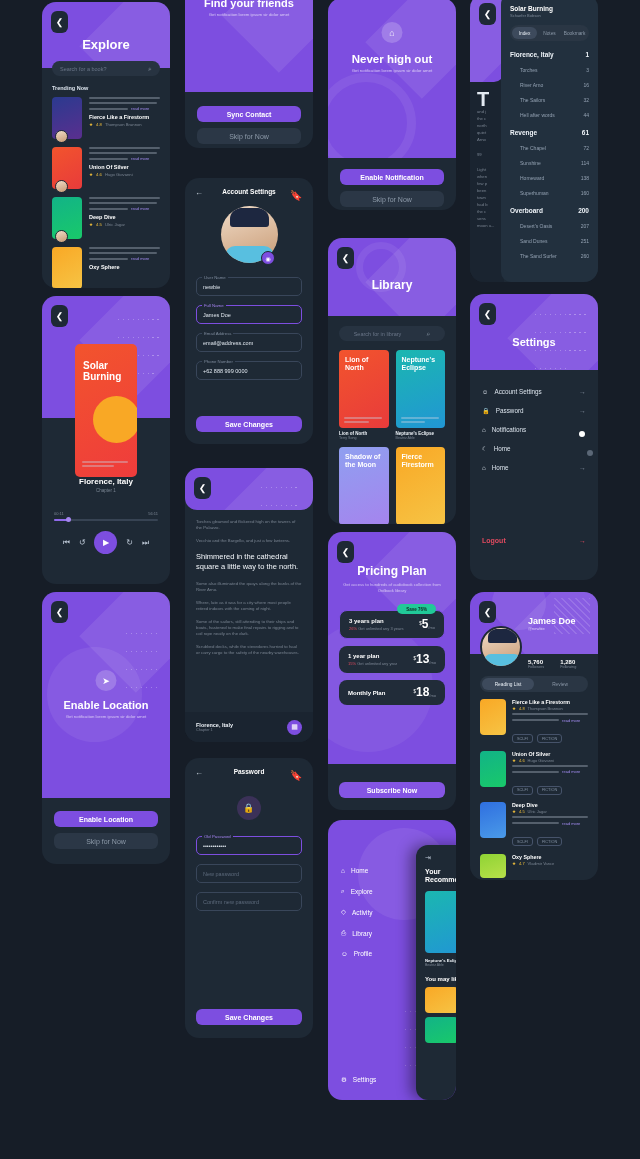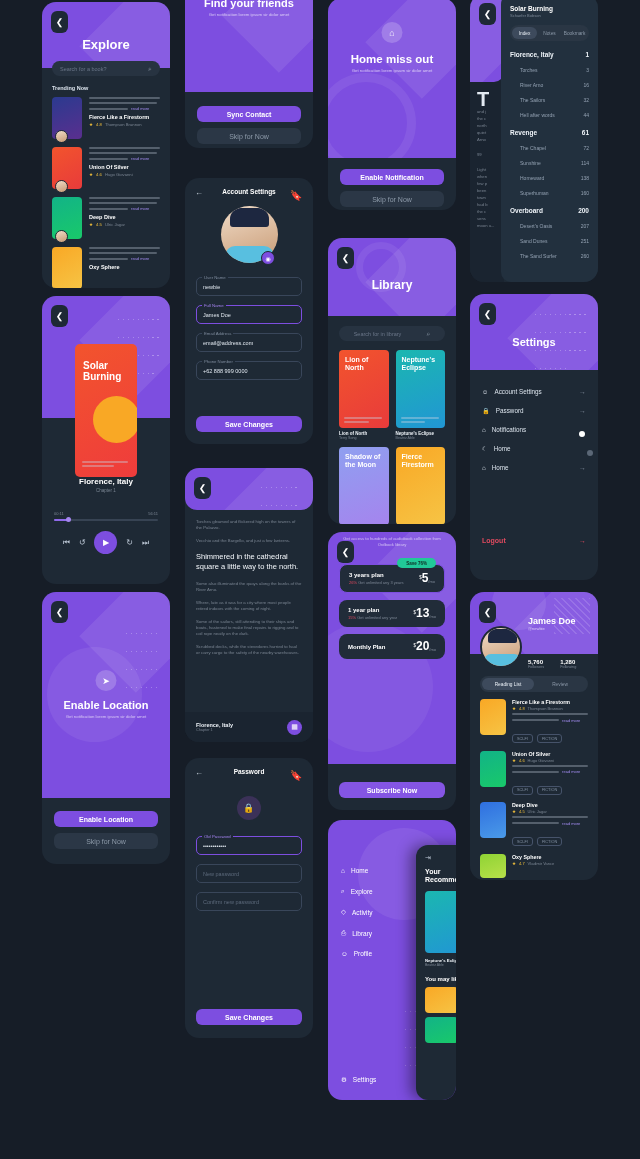--- a/index.html
+++ b/index.html
@@ -360,21 +360,21 @@
     </div>
     <div style="position:absolute;left:11px;right:11px;bottom:13px;">
       <div class="btn-pri" style="height:16px;">Save Changes</div>
     </div>
   </div>
 
   <div class="phone" style="left:328px;top:-2px;width:128px;height:212px;">
     <div class="hdr-purple" style="height:160px;position:relative;">
       <div style="position:absolute;left:-12px;top:75px;width:100px;height:100px;border-radius:50%;border:9px solid rgba(255,255,255,.07);"></div>
       <div style="position:absolute;left:50%;top:24px;transform:translateX(-50%);width:21px;height:21px;border-radius:50%;background:rgba(255,255,255,.2);display:flex;align-items:center;justify-content:center;color:#fff;font-size:9px;">⌂</div>
-      <div class="title-c" style="font-size:11.5px;margin-top:55px;">Home miss out</div>
+      <div class="title-c" style="font-size:11.5px;margin-top:55px;">Never high out</div>
       <div class="sub-c" style="font-size:4.3px;margin-top:3px;opacity:.85;">Get notification lorem ipsum sir dolor amet</div>
     </div>
     <div style="padding:11px 12px;">
       <div class="btn-pri" style="height:16px;margin-bottom:6px;">Enable Notification</div>
       <div class="btn-sec" style="height:16px;">Skip for Now</div>
     </div>
   </div>
 
   <div class="phone" style="left:328px;top:238px;width:128px;height:286px;">
     <div class="hdr-purple" style="height:78px;position:relative;">
@@ -421,20 +421,21 @@
           <div style="padding:6px 6px 0;color:#fff;font-weight:bold;font-size:7px;line-height:8px;">Fierce Firestorm</div>
         </div>
       </div>
     </div>
   </div>
 
   <div class="phone" style="left:328px;top:532px;width:128px;height:278px;">
     <div class="hdr-purple" style="height:232px;position:relative;">
       <div class="backbtn">❮</div>
       <div style="position:absolute;left:-25px;top:90px;width:130px;height:130px;border-radius:50%;background:rgba(255,255,255,.06);"></div>
+      <div class="title-c" style="font-size:12px;padding-top:32px;">Pricing Plan</div>
       <div class="sub-c" style="font-size:4.2px;margin:4px 12px 0;opacity:.8;line-height:6px;">Get access to hundreds of audiobook collection from Ordbook library</div>
       <div style="padding:16px 11px 0;position:relative;z-index:3;">
         <div class="price-card sel">
           <div class="badge">Save 76%</div>
           <div>
             <div style="color:#fff;font-size:6px;font-weight:bold;">3 years plan</div>
             <div style="font-size:4px;margin-top:2px;"><span style="color:#e04a5f;">26%</span> <span class="blur-txt">Get unlimited any 3 years</span></div>
           </div>
           <div style="color:#fff;display:flex;align-items:flex-start;">
             <span style="font-size:4.5px;margin-top:2px;">$</span>
@@ -450,21 +451,21 @@
           <div style="color:#fff;display:flex;align-items:flex-start;">
             <span style="font-size:4.5px;margin-top:2px;">$</span>
             <span style="font-size:12px;font-weight:bold;line-height:11px;">13</span>
             <span class="blur-txt" style="font-size:4px;margin-top:6px;">/mo</span>
           </div>
         </div>
         <div class="price-card" style="margin-bottom:0;">
           <div style="color:#fff;font-size:6px;font-weight:bold;">Monthly Plan</div>
           <div style="color:#fff;display:flex;align-items:flex-start;">
             <span style="font-size:4.5px;margin-top:2px;">$</span>
-            <span style="font-size:12px;font-weight:bold;line-height:11px;">20</span>
+            <span style="font-size:12px;font-weight:bold;line-height:11px;">18</span>
             <span class="blur-txt" style="font-size:4px;margin-top:6px;">/mo</span>
           </div>
         </div>
       </div>
     </div>
     <div style="position:absolute;left:11px;right:11px;bottom:12px;">
       <div class="btn-pri" style="height:16px;background:#8455e4;">Subscribe Now</div>
     </div>
   </div>
 

